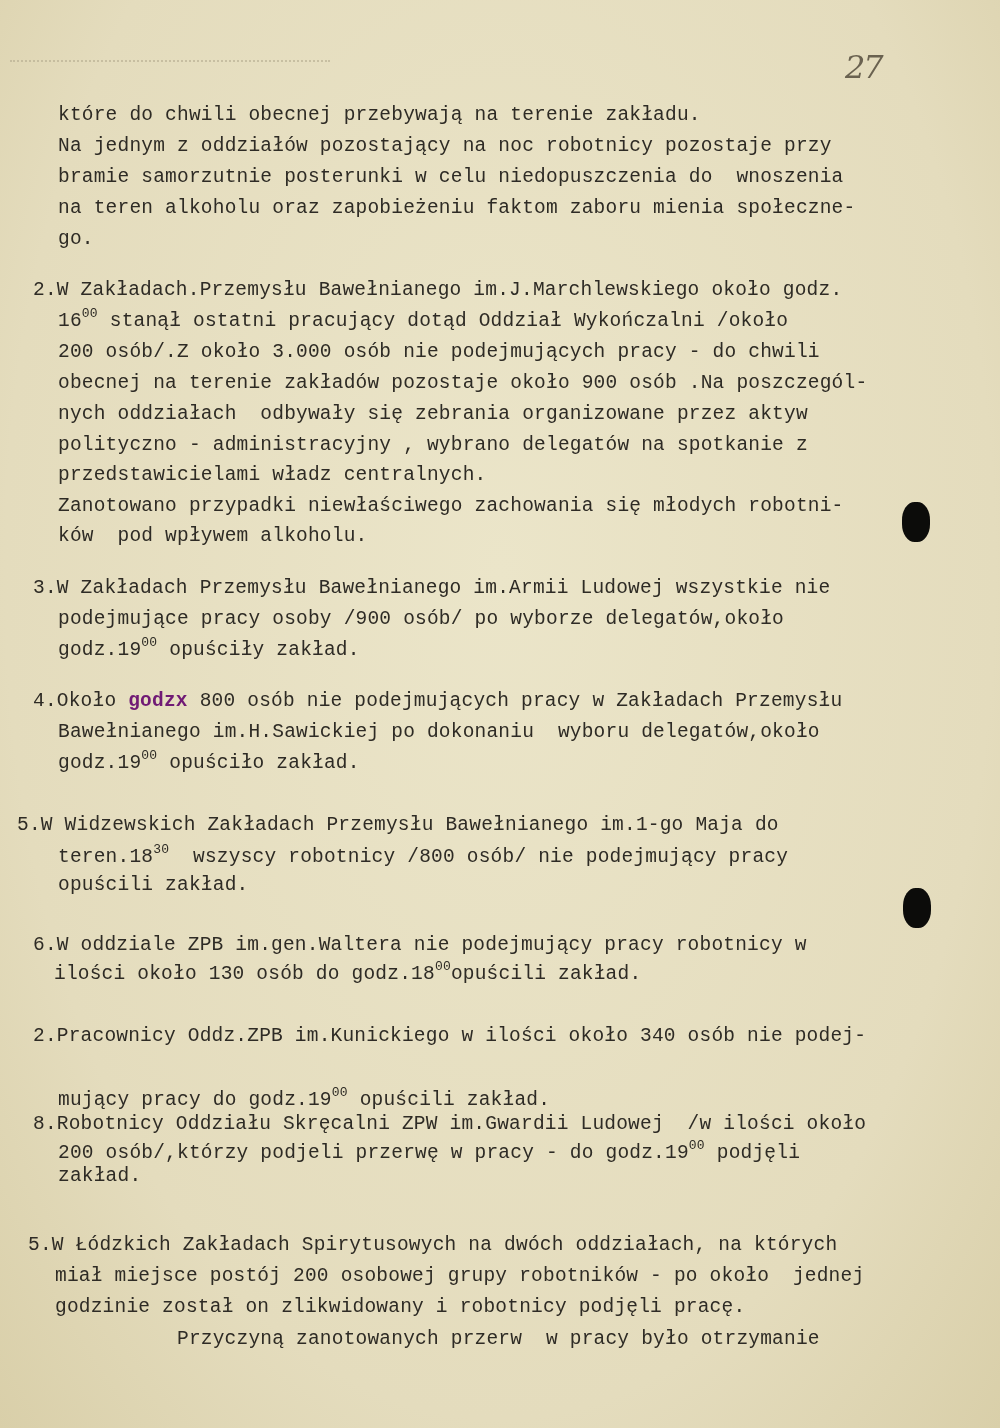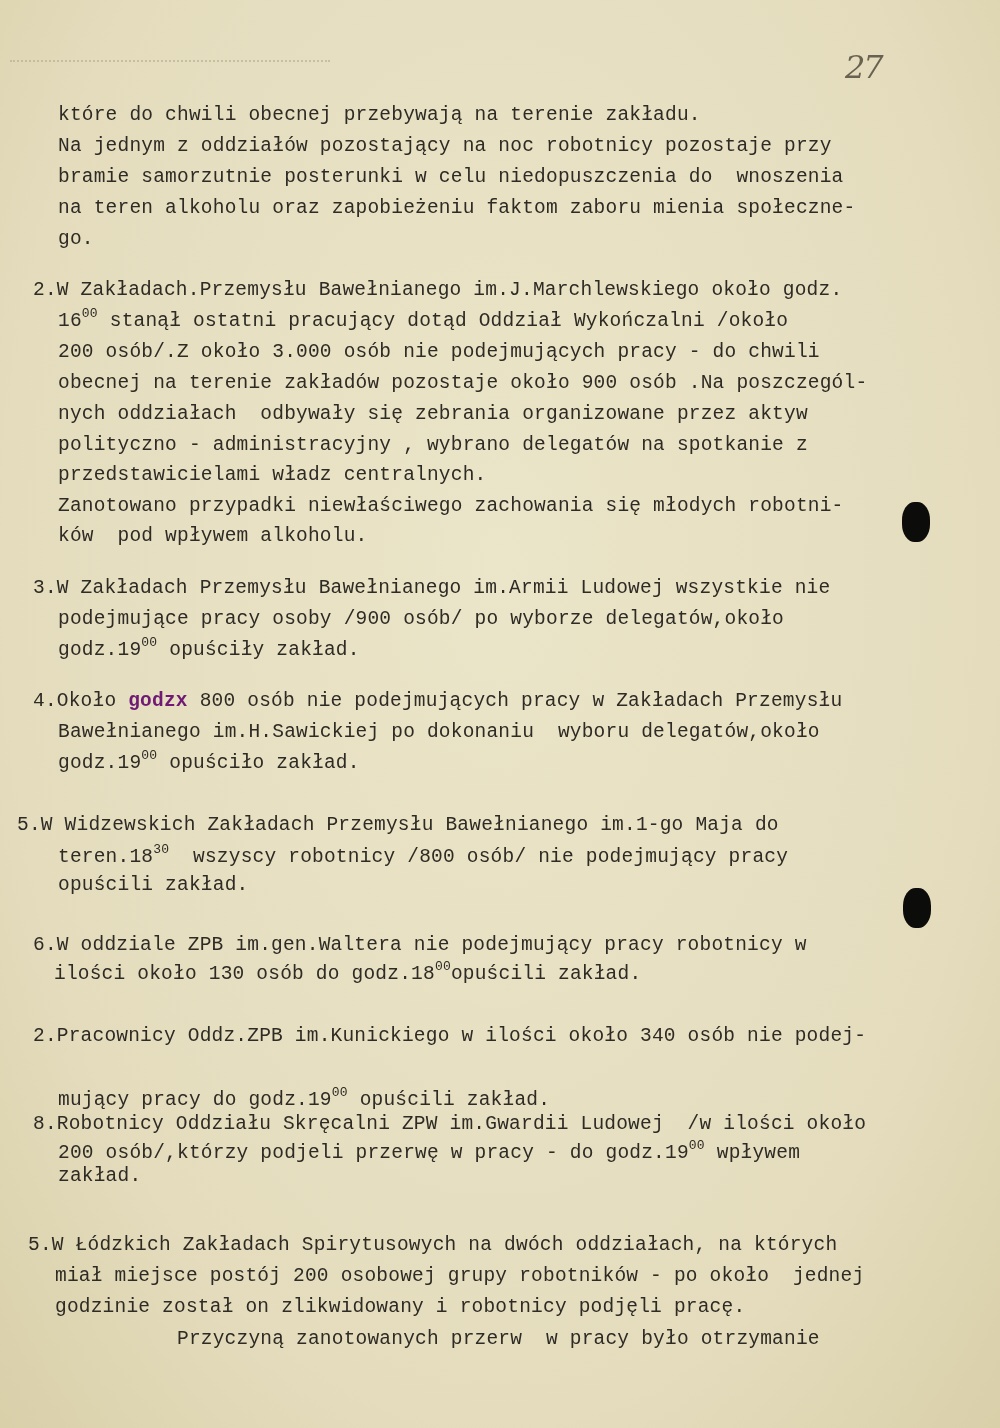--- a/index.html
+++ b/index.html
@@ -68,19 +68,19 @@
 <div class="line" style="left:58px;top:846px;"><span>teren.18</span><sup>30</sup><span>  wszyscy robotnicy /800 osób/ nie podejmujący pracy</span></div>
 <div class="line" style="left:58px;top:874px;">opuścili zakład.</div>
 
 <div class="line" style="left:33px;top:934px;">6.W oddziale ZPB im.gen.Waltera nie podejmujący pracy robotnicy w</div>
 <div class="line" style="left:54px;top:963px;"><span>ilości około 130 osób do godz.18</span><sup>00</sup><span>opuścili zakład.</span></div>
 
 <div class="line" style="left:33px;top:1025px;">2.Pracownicy Oddz.ZPB im.Kunickiego w ilości około 340 osób nie podej-</div>
 <div class="line" style="left:58px;top:1056px;margin-top:33px;"><span>mujący pracy do godz.19</span><sup>00</sup><span> opuścili zakład.</span></div>
 
 <div class="line" style="left:33px;top:1113px;">8.Robotnicy Oddziału Skręcalni ZPW im.Gwardii Ludowej  /w ilości około</div>
-<div class="line" style="left:58px;top:1142px;"><span>200 osób/,którzy podjeli przerwę w pracy - do godz.19</span><sup>00</sup><span> wpływem</span></div>
+<div class="line" style="left:58px;top:1142px;"><span>200 osób/,którzy podjeli przerwę w pracy - do godz.19</span><sup>00</sup><span> podjęli</span></div>
 <div class="line" style="left:58px;top:1165px;">zakład.</div>
 
 <div class="line" style="left:28px;top:1234px;">5.W Łódzkich Zakładach Spirytusowych na dwóch oddziałach, na których</div>
 <div class="line" style="left:55px;top:1265px;">miał miejsce postój 200 osobowej grupy robotników - po około  jednej</div>
 <div class="line" style="left:55px;top:1296px;">godzinie został on zlikwidowany i robotnicy podjęli pracę.</div>
 <div class="line" style="left:177px;top:1328px;">Przyczyną zanotowanych przerw  w pracy było otrzymanie</div>
 
 </body></html>

